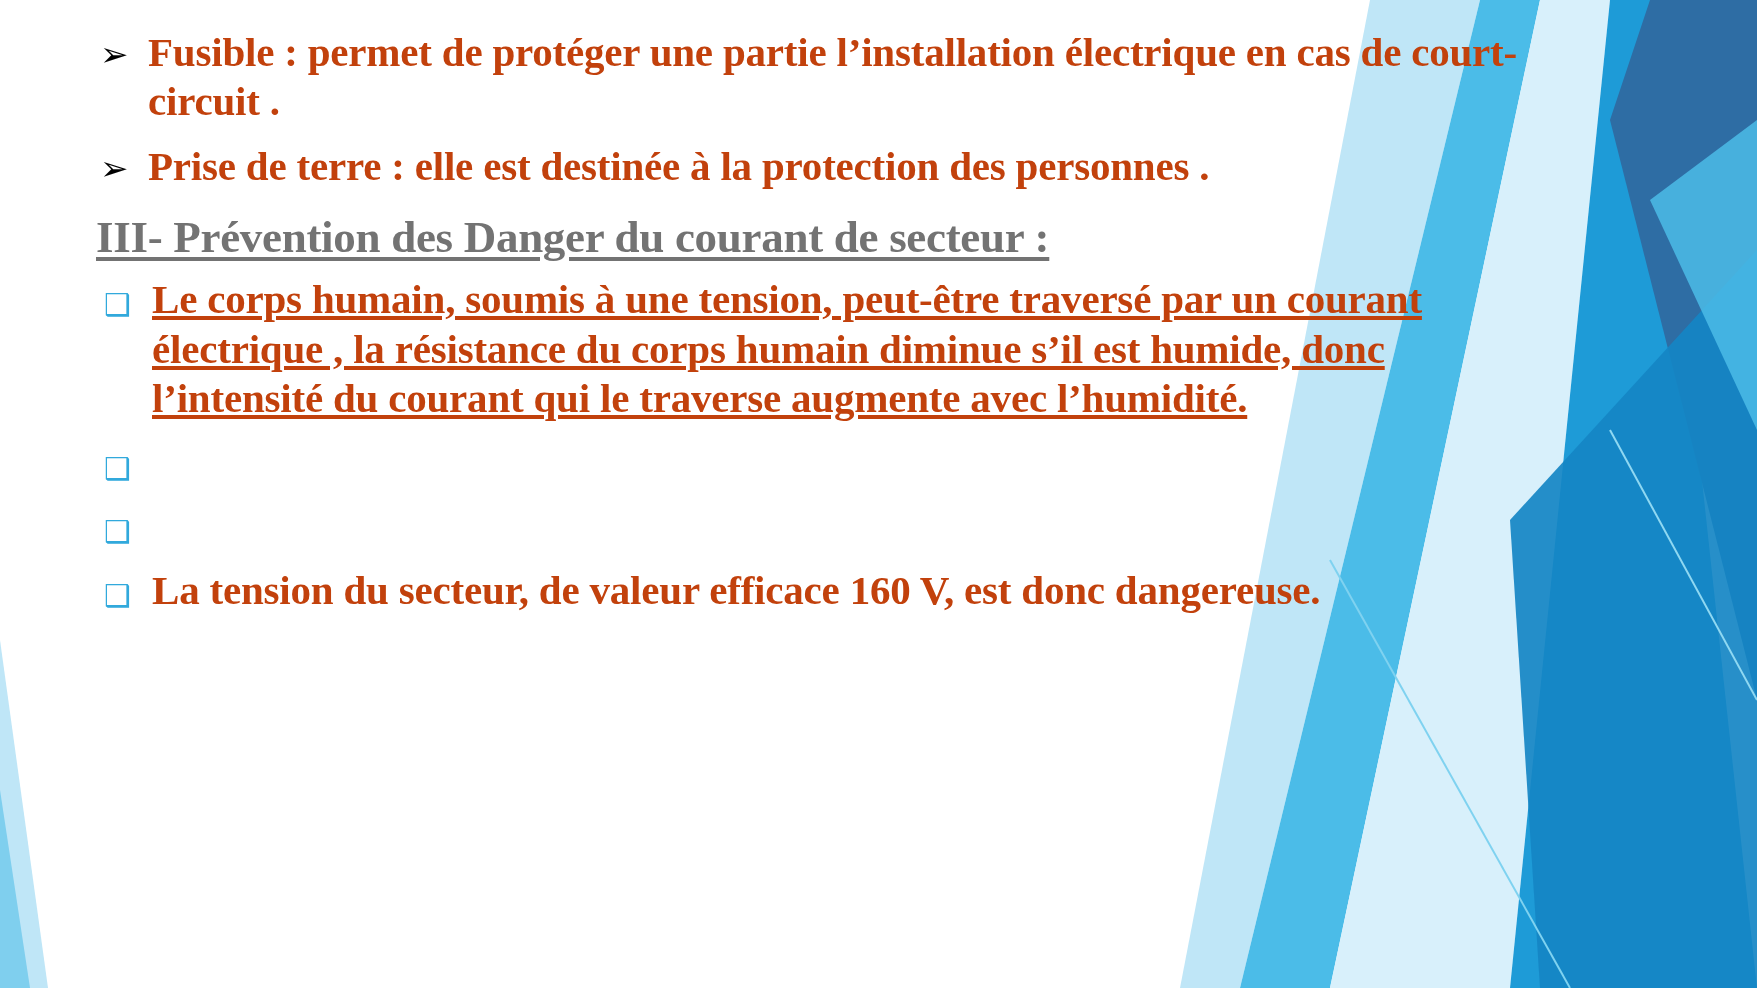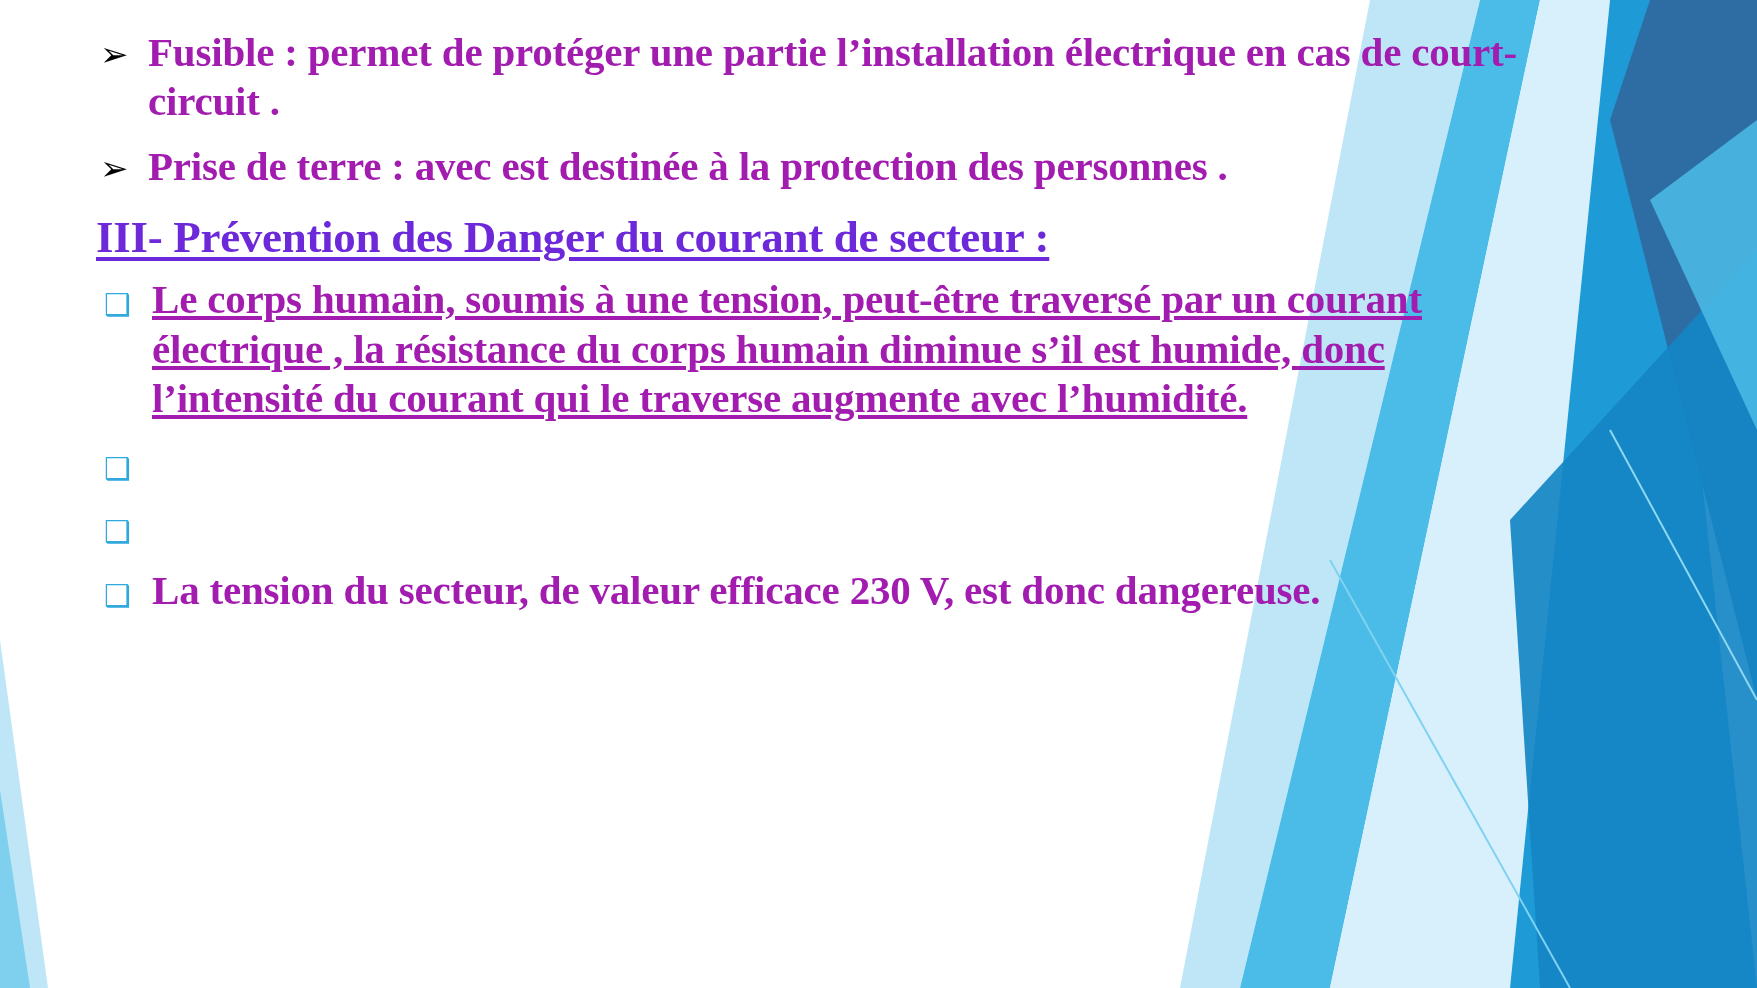--- a/index.html
+++ b/index.html
@@ -59,39 +59,39 @@
     font-size: 30px;
     color: #31A9DC;
     padding-top: 12px;
     padding-left: 4px;
   }
   .para {
     flex: 1 1 auto;
     font-size: 41px;
     font-weight: bold;
     line-height: 1.2;
-    color: #a21caf;
+    color: #c2410c;
     letter-spacing: -0.2px;
   }
   .para.w1 { max-width: 1395px; }
   .para.w2 { max-width: 1330px; }
   .para.w3 { max-width: 1330px; text-decoration: underline; }
   .para.w4 { max-width: 1350px; }
   .para.w5 { max-width: 1380px; }
   .para.w6 { max-width: 1360px; }
 
   .heading-row {
     padding: 10px 0 4px 96px;
     margin-bottom: 8px;
   }
   .heading {
     display: inline-block;
     font-size: 45px;
     font-weight: bold;
-    color: #6d28d9;
+    color: #737373;
     text-decoration: underline;
     text-underline-offset: 5px;
     line-height: 1.15;
     letter-spacing: -0.3px;
   }
 
   .spacer-sm { height: 6px; }
 </style>
 </head>
 <body>
@@ -123,21 +123,21 @@
 
     <div class="bullet-row">
       <span class="marker arrow">➢</span>
       <span class="para w1">Fusible  : permet de protéger une partie l’installation électrique en cas de court-circuit .</span>
     </div>
 
     <div class="spacer-sm"></div>
 
     <div class="bullet-row">
       <span class="marker arrow">➢</span>
-      <span class="para w2">Prise de  terre :  avec est destinée à la protection des personnes .</span>
+      <span class="para w2">Prise de  terre :  elle est destinée à la protection des personnes .</span>
     </div>
 
     <div class="heading-row">
       <span class="heading">III- Prévention des  Danger du courant de secteur :</span>
     </div>
 
     <div class="bullet-row">
       <span class="marker square">❑</span>
       <span class="para w3"> Le corps humain, soumis à une tension, peut-être traversé par un courant électrique ,  la résistance du corps humain diminue s’il est humide, donc l’intensité du courant qui le traverse augmente avec l’humidité.</span>
     </div>
@@ -151,17 +151,17 @@
     <div class="spacer-sm"></div>
 
     <div class="bullet-row">
       <span class="marker square">❑</span>
     </div>
 
     <div class="spacer-sm"></div>
 
     <div class="bullet-row">
       <span class="marker square">❑</span>
-      <span class="para w6"> La tension du secteur, de valeur efficace 230 V, est donc dangereuse.</span>
+      <span class="para w6"> La tension du secteur, de valeur efficace 160 V, est donc dangereuse.</span>
     </div>
 
   </div>
 </div>
 
 </body></html>

